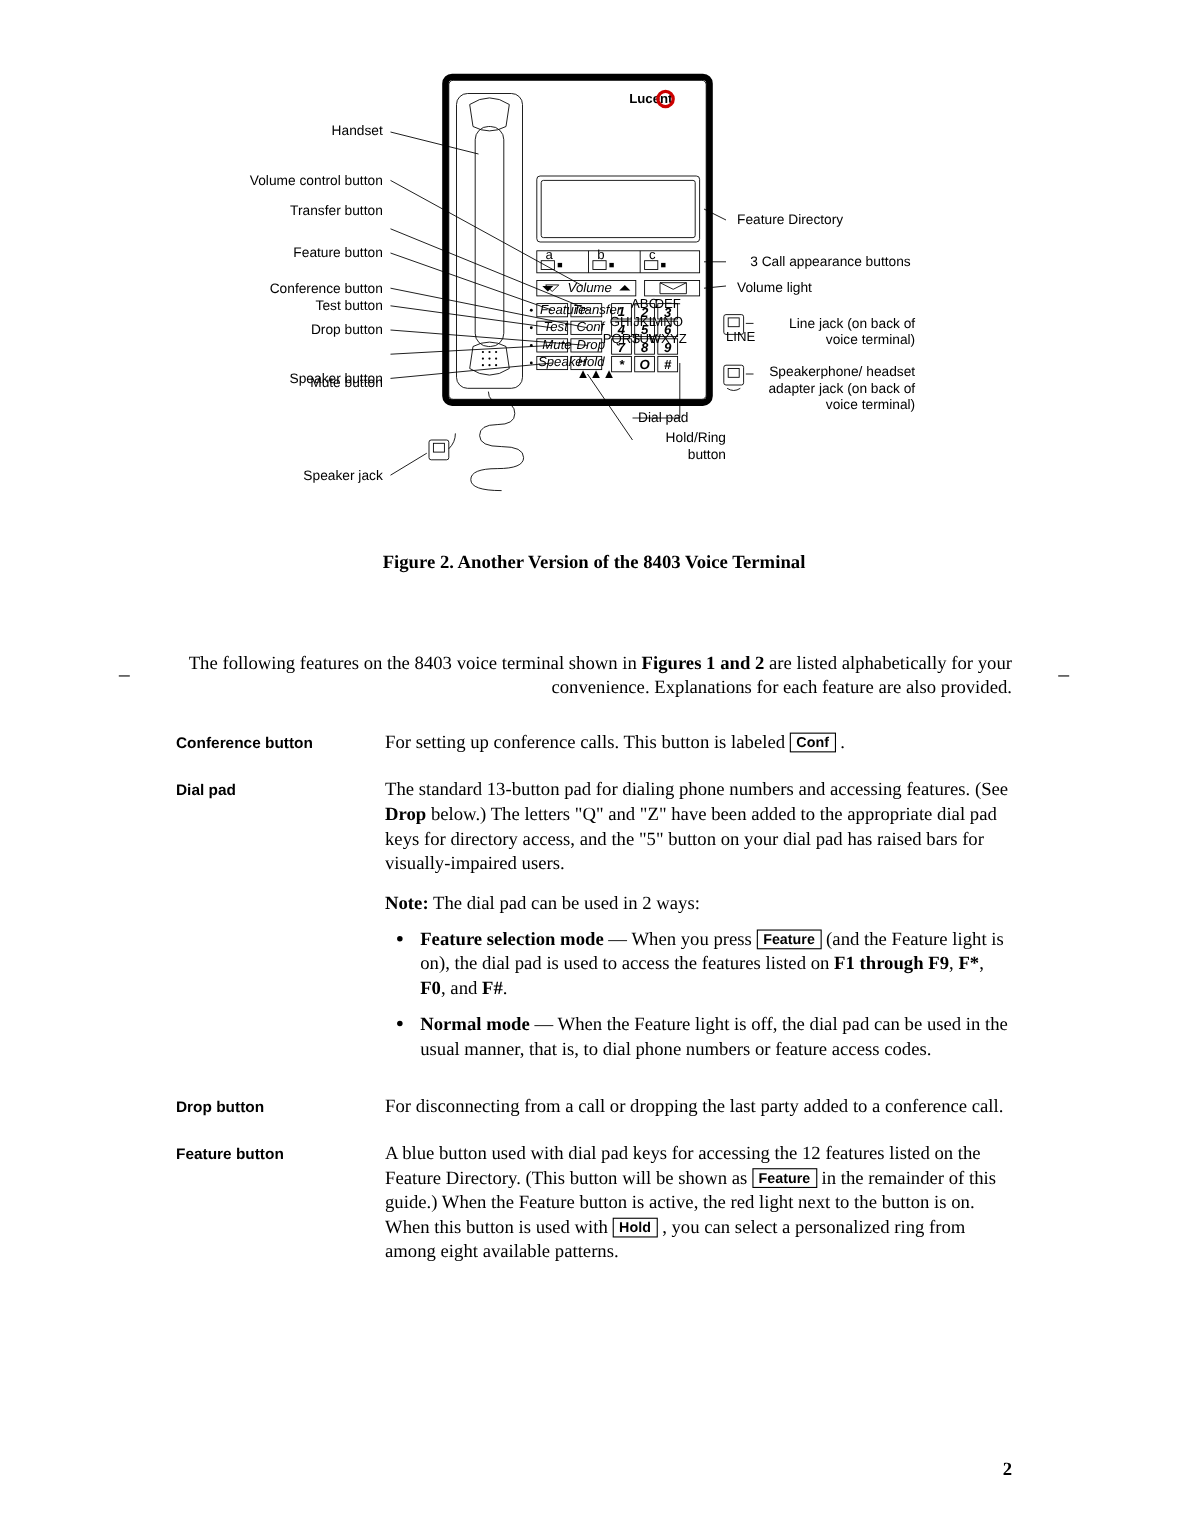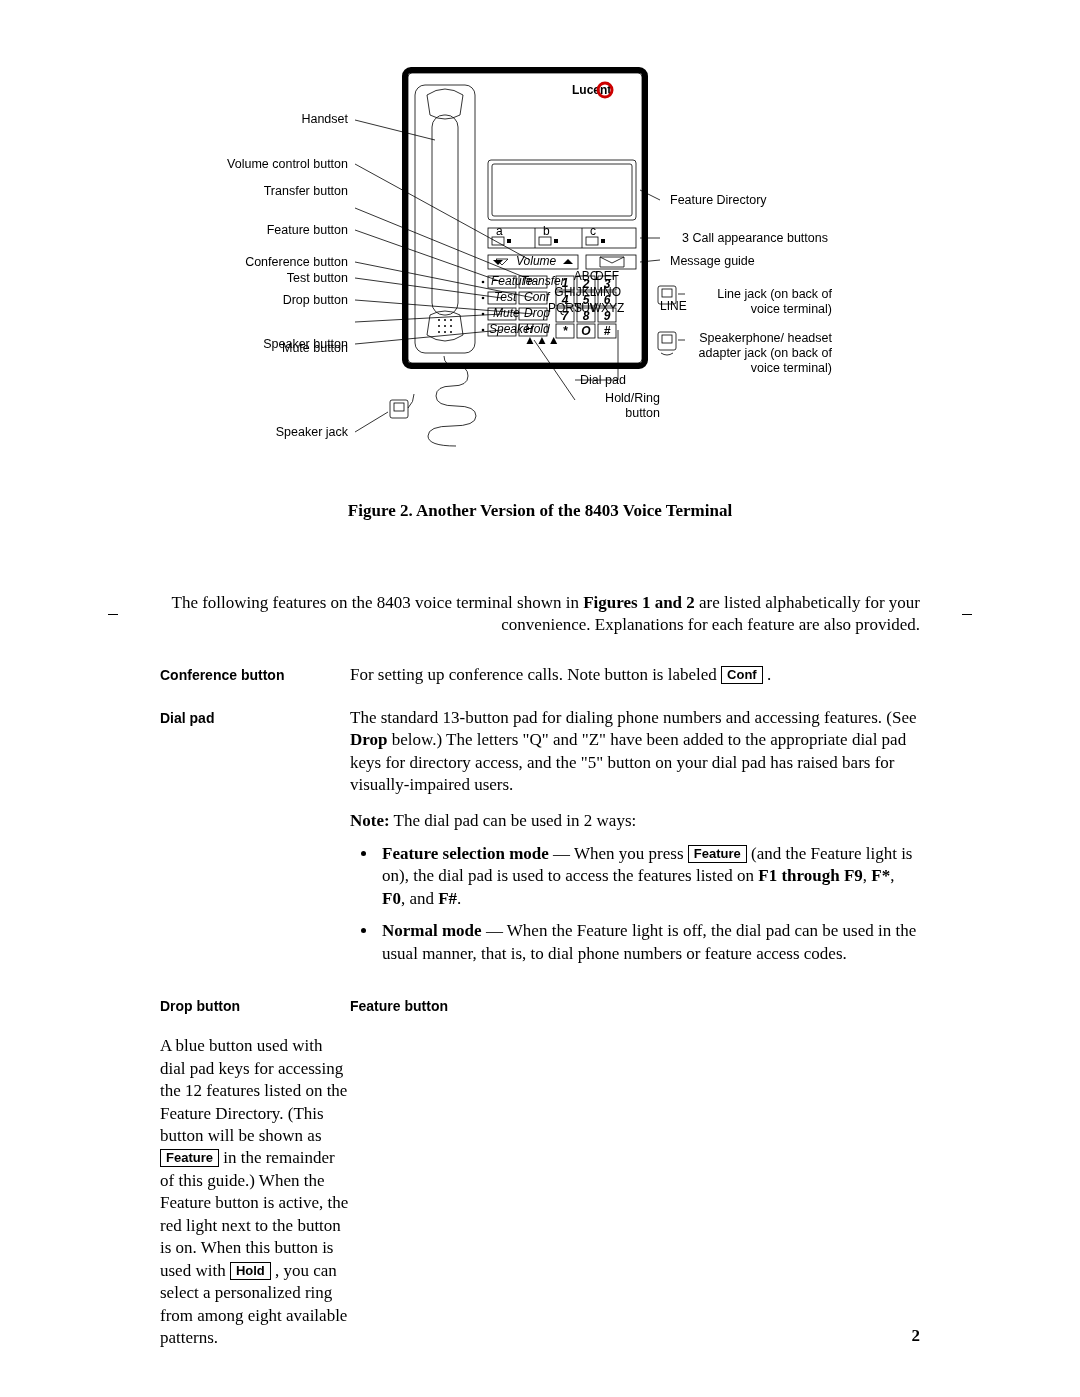--- a/index.html
+++ b/index.html
@@ -287,21 +287,21 @@
       <div class="lbl left" style="right:552px; top:163px;">Feature button</div>
       <div class="lbl left" style="right:552px; top:195px;">Conference button</div>
       <div class="lbl left" style="right:552px; top:211px;">Test button</div>
       <div class="lbl left" style="right:552px; top:233px;">Drop button</div>
       <div class="lbl left" style="right:552px; top:238px;margin-top:43px;">Mute button</div>
       <div class="lbl left" style="right:552px; top:277px;">Speaker button</div>
       <div class="lbl left" style="right:552px; top:365px;">Speaker jack</div>
 
       <div class="lbl right" style="left:490px; top:133px;">Feature Directory</div>
       <div class="lbl right" style="left:490px; top:171px;margin-left:12px;">3 Call appearance buttons</div>
-      <div class="lbl right" style="left:490px; top:194px;">Message guide</div>
+      <div class="lbl right" style="left:490px; top:194px;">Volume light</div>
       <div class="lbl right" style="left:512px; top:227px; white-space:normal; width:140px;">
         <span>Line jack (on back of voice terminal)</span>
       </div>
       <div class="lbl right" style="left:512px; top:271px; white-space:normal; width:140px;">
         <span>Speakerphone/ headset adapter jack (on back of voice terminal)</span>
       </div>
       <div class="lbl right" style="left:400px; top:313px;">Dial pad</div>
       <div class="lbl right" style="left:400px; top:331px; white-space:normal; width:80px;">
         <span>Hold/Ring button</span>
       </div>
@@ -311,39 +311,40 @@
   </div>
 
   <p class="intro">
     <span>The following features on the 8403 voice terminal shown in </span><b>Figures 1 and 2</b><span> are listed alphabetically for your convenience. Explanations for each feature are also provided.</span>
   </p>
 
   <div class="feat-table">
 
     <div class="feat-name">Conference button</div>
     <div class="feat-desc">
-      <span>For setting up conference calls. Note button is labeled </span><span class="inline-key">Conf</span><span> .</span>
+      <span>For setting up conference calls. This button is labeled </span><span class="inline-key">Conf</span><span> .</span>
     </div>
 
     <div class="feat-name">Dial pad</div>
     <div class="feat-desc">
       <span>The standard 13-button pad for dialing phone numbers and accessing features. (See </span><b>Drop</b><span> below.) The letters "Q" and "Z" have been added to the appropriate dial pad keys for directory access, and the "5" button on your dial pad has raised bars for visually-impaired users.</span>
       <div style="height:14px;"></div>
       <b>Note:</b><span>  The dial pad can be used in 2 ways:</span>
       <ul class="bullets">
         <li>
           <b>Feature selection mode</b><span> — When you press </span><span class="inline-key">Feature</span><span>  (and the Feature light is on), the dial pad is used to access the features listed on </span><b>F1 through F9</b><span>, </span><b>F*</b><span>, </span><b>F0</b><span>, and </span><b>F#</b><span>.</span>
         </li>
         <li>
           <b>Normal mode</b><span> — When the Feature light is off, the dial pad can be used in the usual manner, that is, to dial phone numbers or feature access codes.</span>
         </li>
       </ul>
     </div>
 
     <div class="feat-name">Drop button</div>
+    <div class="feat-desc">For disconnecting from a call or dropping the last party added to a conference call.</div>
 
     <div class="feat-name">Feature button</div>
     <div class="feat-desc">
       <span>A blue button used with dial pad keys for accessing the 12 features listed on the Feature Directory. (This button will be shown as </span><span class="inline-key">Feature</span><span> in the remainder of this guide.) When the Feature button is active, the red light next to the button is on. When this button is used with </span><span class="inline-key">Hold</span><span> , you can select a personalized ring from among eight available patterns.</span>
     </div>
 
   </div>
 
   <div class="page-num">2</div>
 </div>

